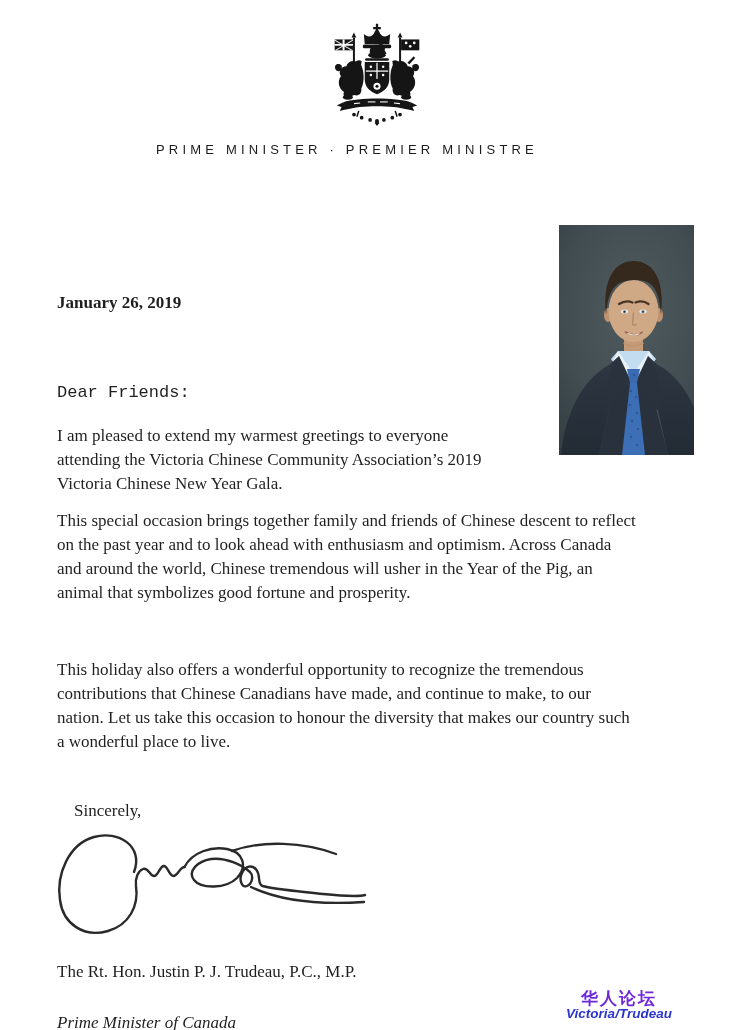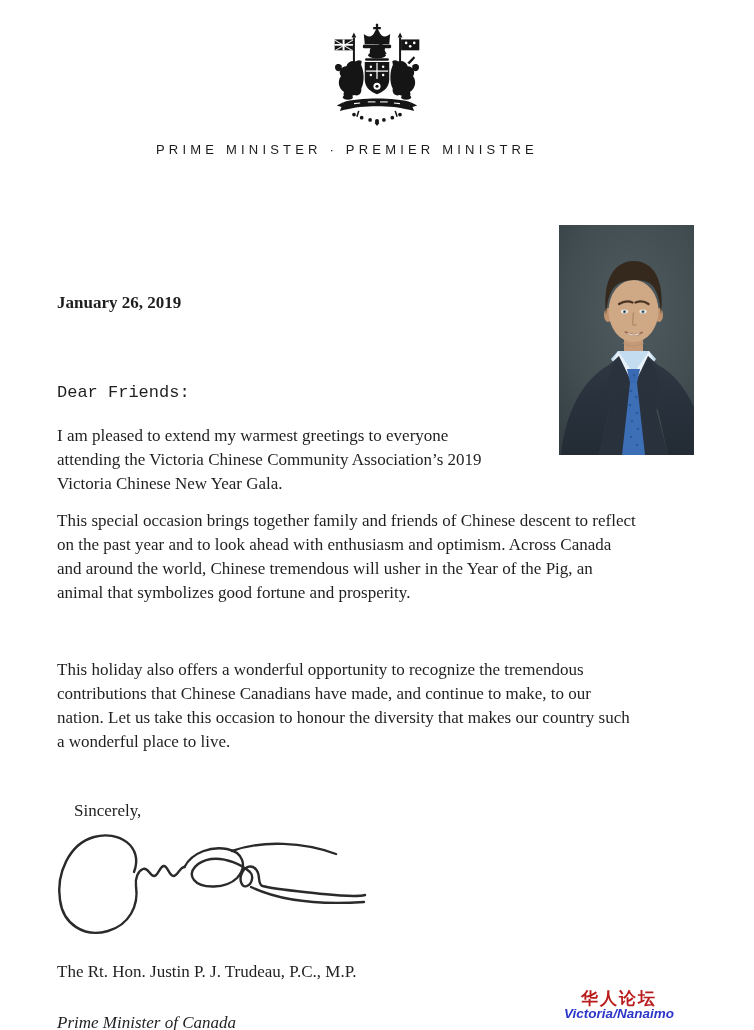--- a/index.html
+++ b/index.html
@@ -23,21 +23,21 @@
   .p3{top:630px;margin-top:28px;}
   .p4{top:752px;}
   .closing{top:799px;margin-left:17px;}
   .name{top:960px;}
   .title{top:1011px;font-style:italic;}
 
   .signature{position:absolute;left:46px;top:826px;width:322px;height:116px;}
 
   .watermark{position:absolute;top:991px;right:10px;width:130px;text-align:center;
         font-family:"Liberation Sans", sans-serif;line-height:1;}
-  .wm-zh{font-size:17px;font-weight:bold;color:#b91c1c;letter-spacing:2px;line-height:15px;}
+  .wm-zh{font-size:17px;font-weight:bold;color:#6d28d9;letter-spacing:2px;line-height:15px;}
   .wm-en{font-size:13.5px;font-weight:bold;font-style:italic;color:#2b36c8;line-height:15px;
         text-shadow:0 0 2px #ffffff,0 0 1px #ffffff;}
 </style>
 </head>
 <body>
 
 <div class="page">
 
   <svg class="crest" viewBox="0 0 120 142" xmlns="http://www.w3.org/2000/svg">
     <g fill="#151515">
@@ -209,16 +209,16 @@
       <path d="M186 25 C216 14 258 16 290 28"></path>
       <path d="M205 61 C232 74 272 79 318 76"></path>
     </g>
   </svg>
 
   <div class="txt name">The Rt. Hon. Justin P. J. Trudeau, P.C., M.P.</div>
   <div class="txt title">Prime Minister of Canada</div>
 
   <div class="watermark">
     <div class="wm-zh">华人论坛</div>
-    <div class="wm-en">Victoria/Nanaimo</div>
+    <div class="wm-en">Victoria/Trudeau</div>
   </div>
 
 </div>
 
 </body></html>

